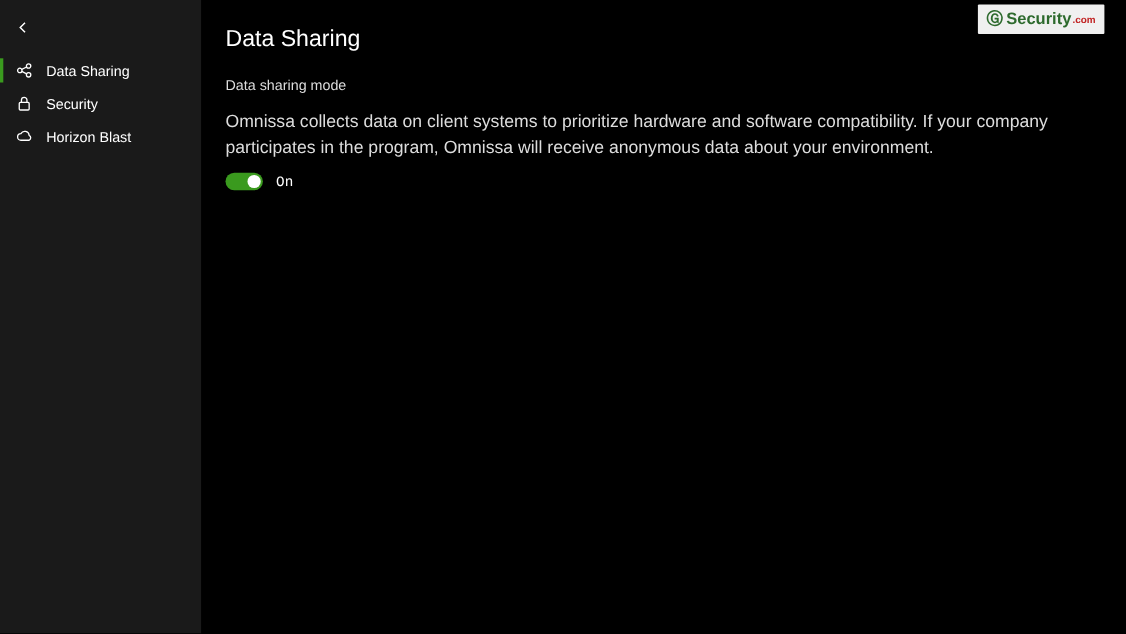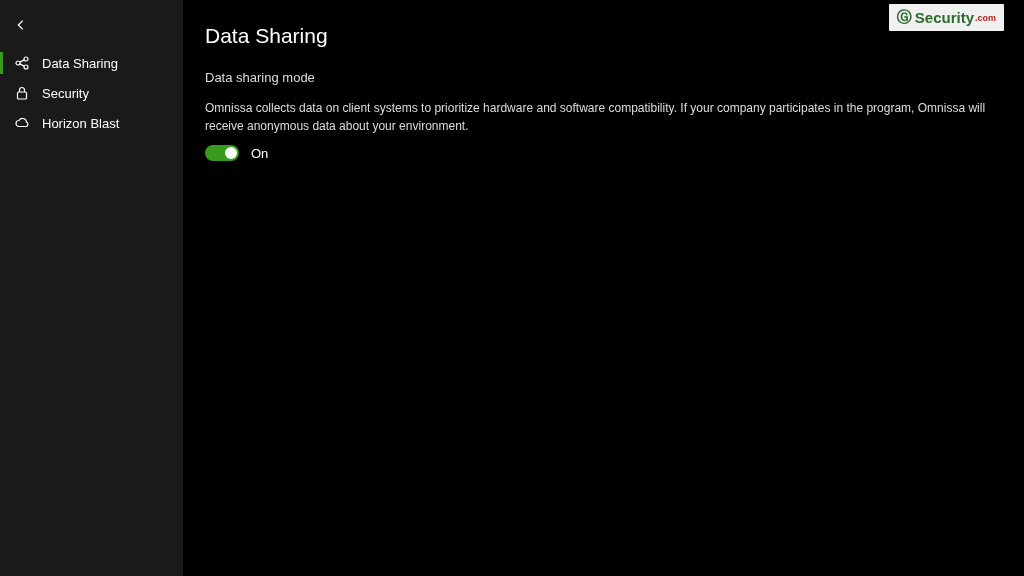--- a/index.html
+++ b/index.html
@@ -71,30 +71,31 @@
       font-size: 21px;
       font-weight: 400;
       margin-bottom: 22px;
     }
     .section-label {
       font-size: 13px;
       color: #ddd;
       margin-bottom: 14px;
     }
     .description {
-      font-size: 12px;
+      font-size: 16px;
       color: #ddd;
       line-height: 1.5;
       margin-bottom: 10px;
       max-width: 790px;
     }
     .toggle-row {
       display: flex;
       align-items: center;
       gap: 12px;
+      font-family: Liberation Mono, monospace;
     }
     .toggle {
       width: 34px;
       height: 16px;
       background: #3a9a1e;
       border-radius: 10px;
       position: relative;
       cursor: pointer;
     }
     .toggle-knob {

